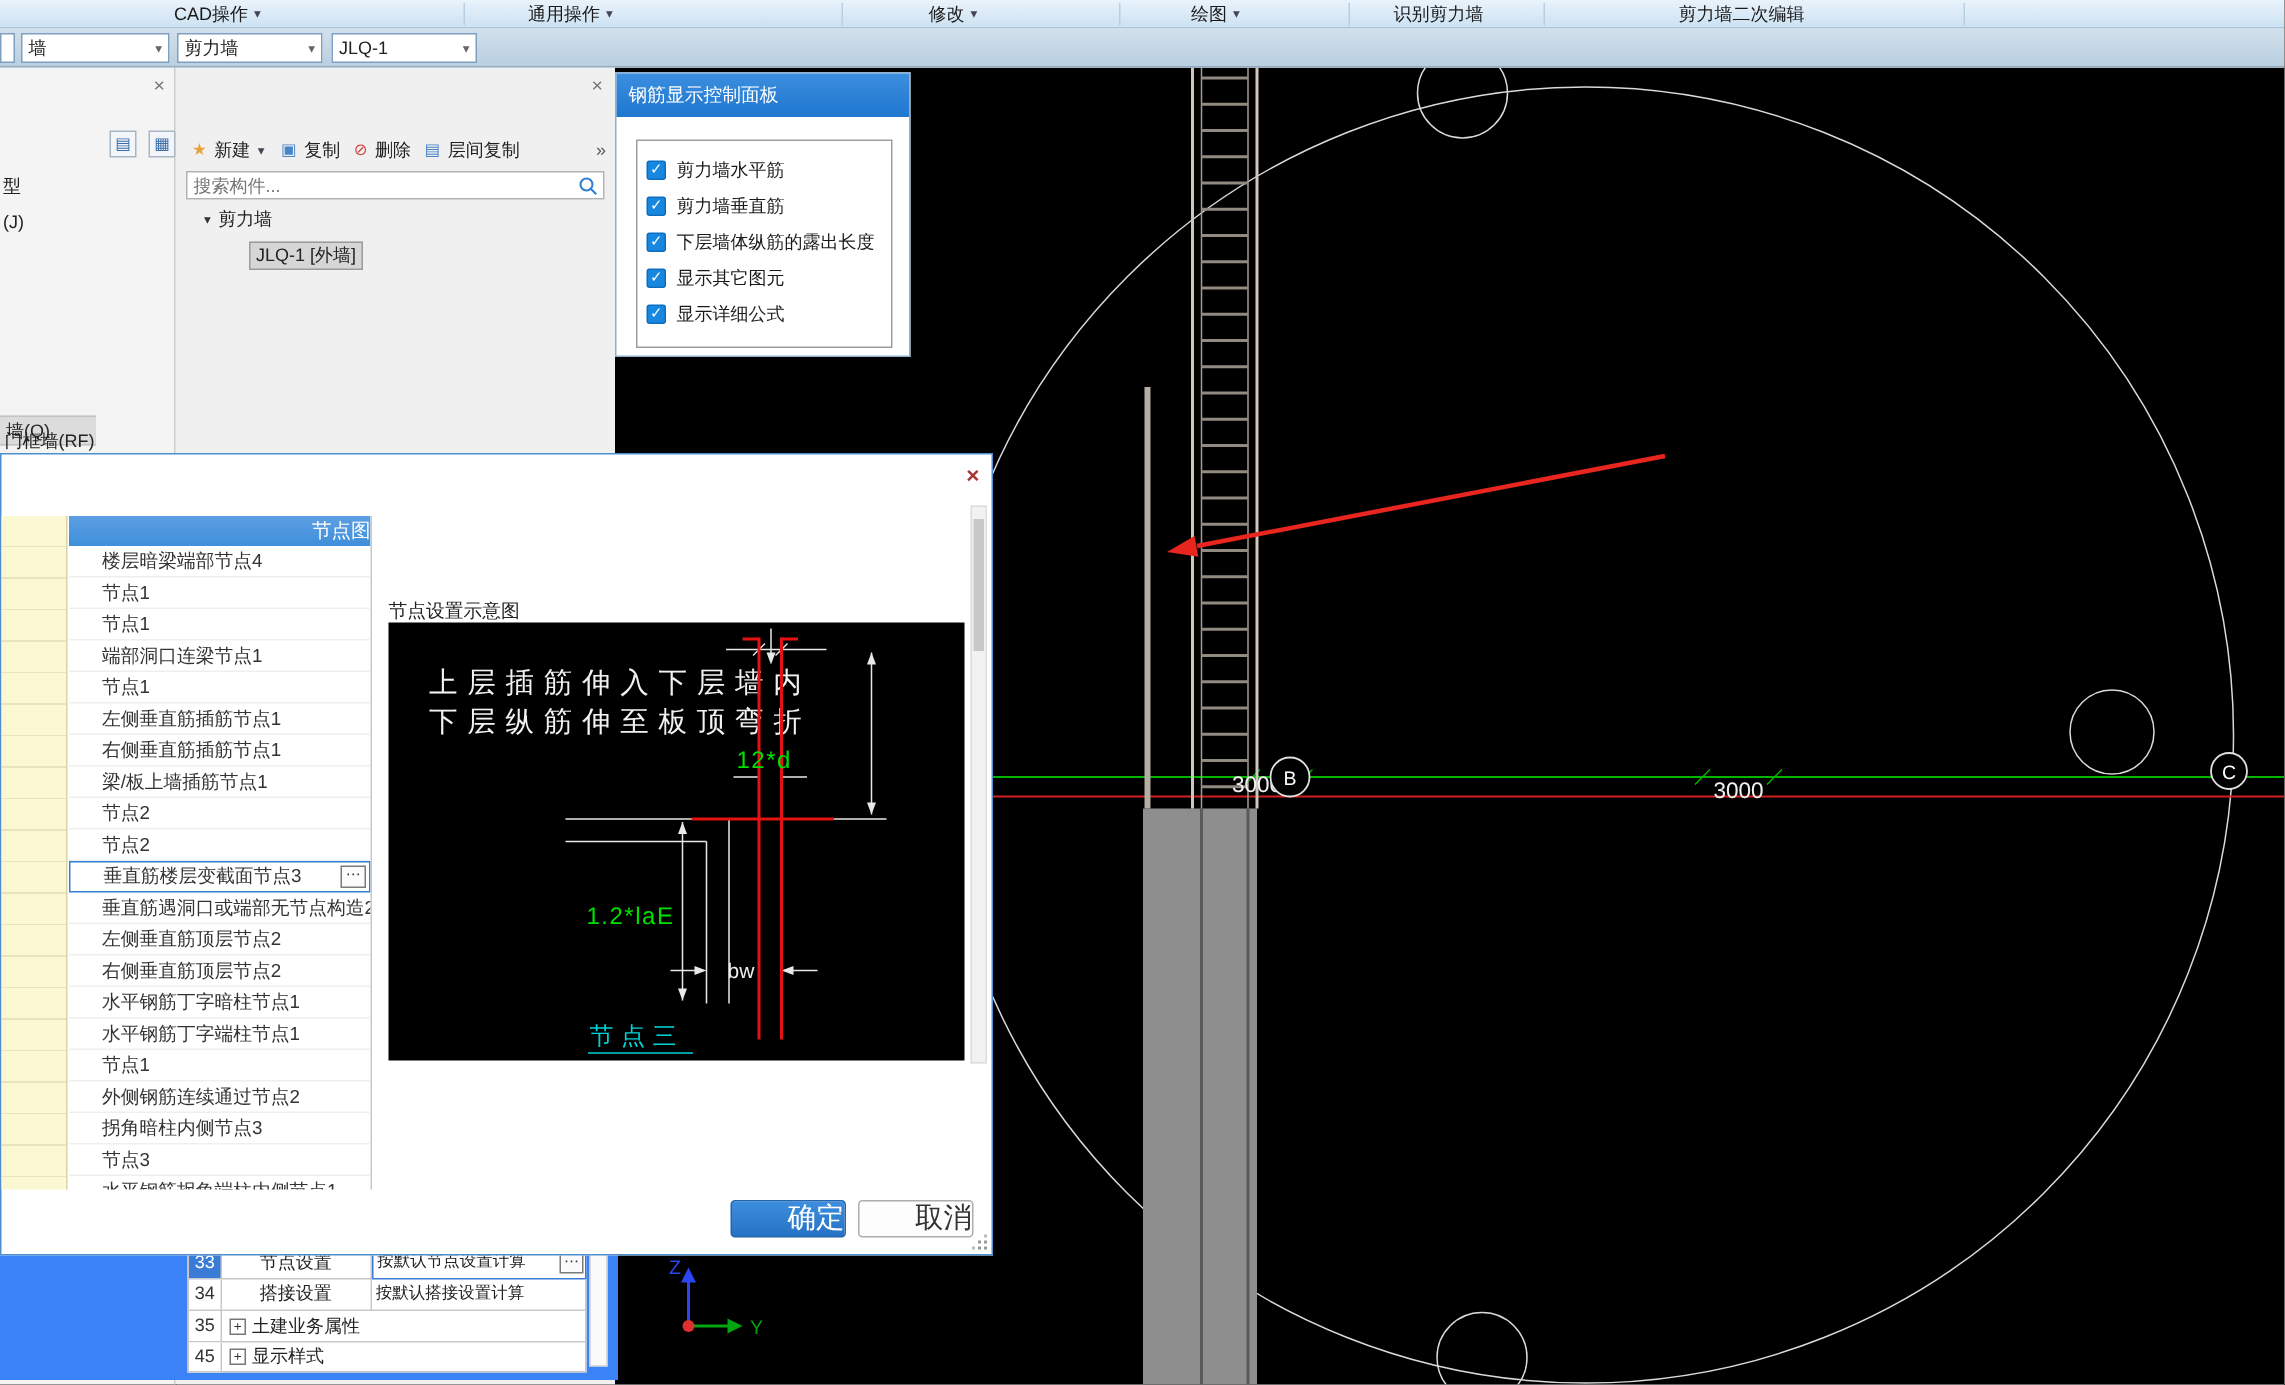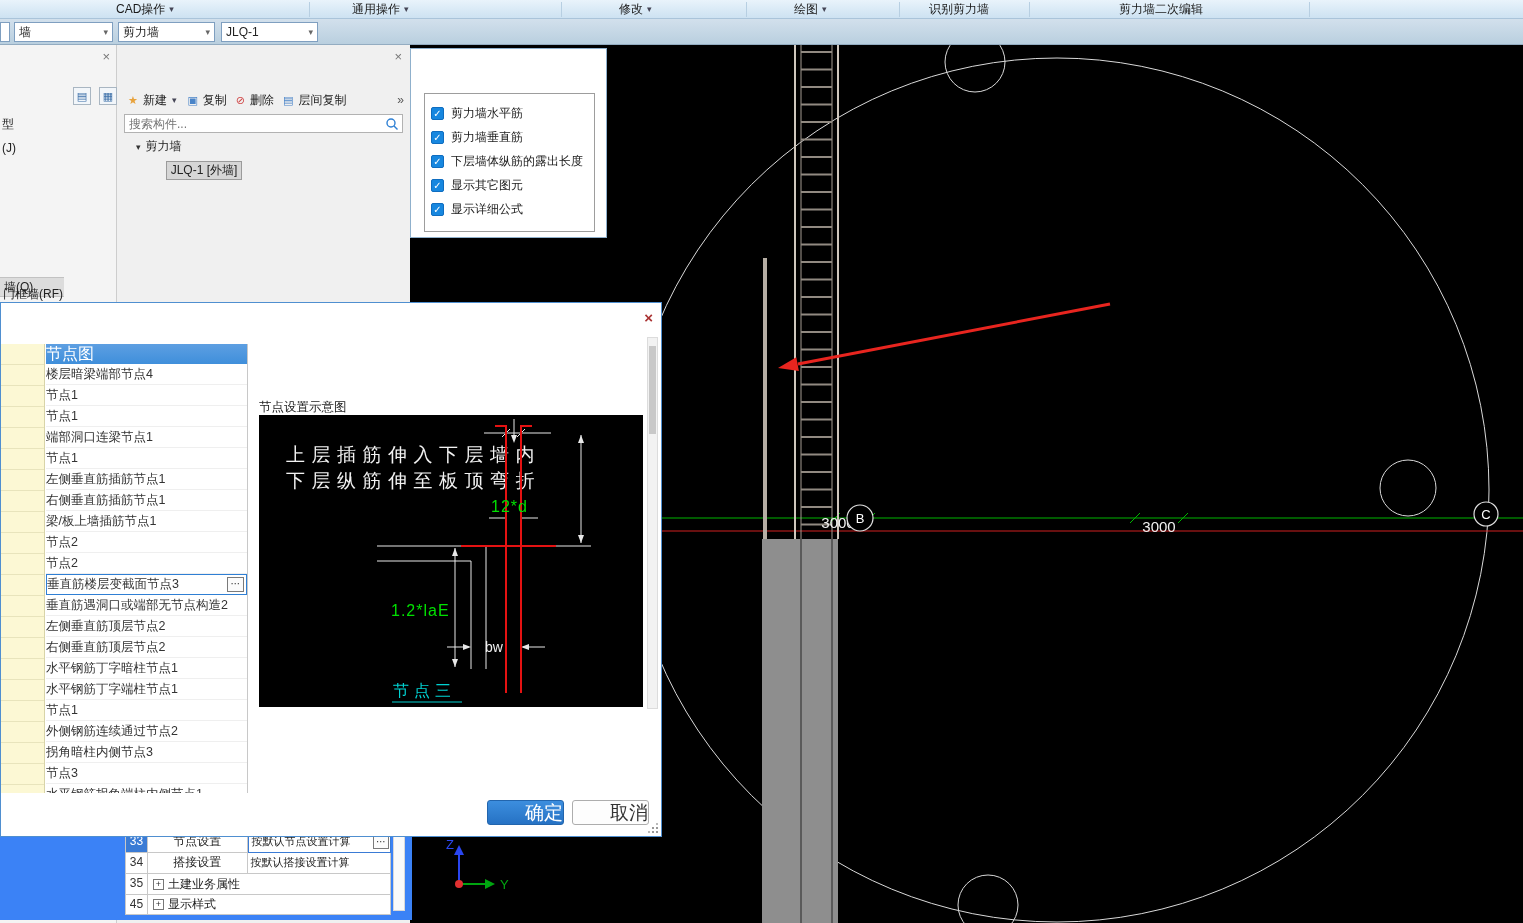--- a/index.html
+++ b/index.html
@@ -48,22 +48,22 @@
   .chk-row{display:flex;align-items:center;height:24px}
   .chk{width:13px;height:13px;background:#1787df;border:1px solid #0f6dc0;border-radius:2px;color:#fff;font-size:10px;line-height:12px;text-align:center;flex:0 0 auto}
   .chk-label{margin-left:7px;font-size:12px;color:#1a1a1a;white-space:nowrap}
 
   
   #dialog{position:absolute;left:0;top:302px;width:662px;height:535px;background:#fff;border:1px solid #4f8fd0;z-index:10}
   #dlg-close{position:absolute;right:8px;top:6px;font-size:15px;font-weight:bold;color:#a33;cursor:default}
   #row-gutter{position:absolute;left:0;top:41px;width:44px;height:449px;border-right:1px solid #d8d4a8;
     background:repeating-linear-gradient(to bottom,#fcf8d4 0,#fcf8d4 20px,#e8e4bc 20px,#e8e4bc 21px)}
   #node-list{position:absolute;left:45px;top:41px;width:202px;height:449px;overflow:hidden;border-right:1px solid #c8c8c8;background:#fff}
-  #node-list-header{height:20px;background:linear-gradient(#5d9fe2,#3f8fdb);color:#fff;text-align:left;line-height:20px;font-size:16px}
-  .nd-row{position:relative;height:21px;line-height:20px;padding-left:0;font-size:12.5px;color:#333;border-bottom:1px solid #efefef;white-space:nowrap;overflow:hidden;cursor:default}
+  #node-list-header{height:20px;background:linear-gradient(#5d9fe2,#3f8fdb);color:#fff;text-align:right;line-height:20px;font-size:13px}
+  .nd-row{position:relative;height:21px;line-height:20px;padding-left:22px;font-size:12.5px;color:#333;border-bottom:1px solid #efefef;white-space:nowrap;overflow:hidden;cursor:default}
   .nd-row.sel{border:1px solid #2f7fd4;line-height:18px}
   .more-btn{position:absolute;right:2px;top:2px;width:17px;height:15px;border:1px solid #7a7a7a;background:#fbfbfb;text-align:center;line-height:12px;font-size:10px;color:#333;font-style:normal}
   #dlg-diagram-title{position:absolute;left:258px;top:96px;font-size:12.5px;color:#222}
   #dlg-diagram{position:absolute;left:258px;top:112px;width:384px;height:292px;background:#000}
   #dlg-desc{position:absolute;left:258px;top:410px;width:390px;font-size:12.5px;line-height:19px;color:#222}
   .dlg-btn{position:absolute;top:497px;width:77px;height:25px;border-radius:3px;font-size:19px;text-align:right;line-height:23px;cursor:default}
   #btn-ok{left:486px;background:linear-gradient(#3c8ede,#2672c4);border:1px solid #2265ad;color:#fff}
   #btn-cancel{left:571px;background:#fdfdfd;border:1px solid #adadad;color:#333}
   #dlg-scroll{position:absolute;left:646px;top:34px;width:11px;height:372px;background:#f2f2f2;border:1px solid #dcdcdc}
   #dlg-scroll .thumb{position:absolute;left:1px;top:8px;width:7px;height:88px;background:#c8c8c8}
@@ -229,20 +229,21 @@
       </svg>
     </div>
     <div id="tree-root">
       <span style="font-size:9px;color:#333">▾</span>
       <span>剪力墙</span>
     </div>
     <div id="tree-item">JLQ-1 [外墙]</div>
   </div>
 
   <div id="rebar-panel">
+    <div id="rebar-title">钢筋显示控制面板</div>
     <div id="rebar-box">
       <div class="chk-row">
         <span class="chk">✓</span>
         <span class="chk-label">剪力墙水平筋</span>
       </div>
       <div class="chk-row">
         <span class="chk">✓</span>
         <span class="chk-label">剪力墙垂直筋</span>
       </div>
       <div class="chk-row">

